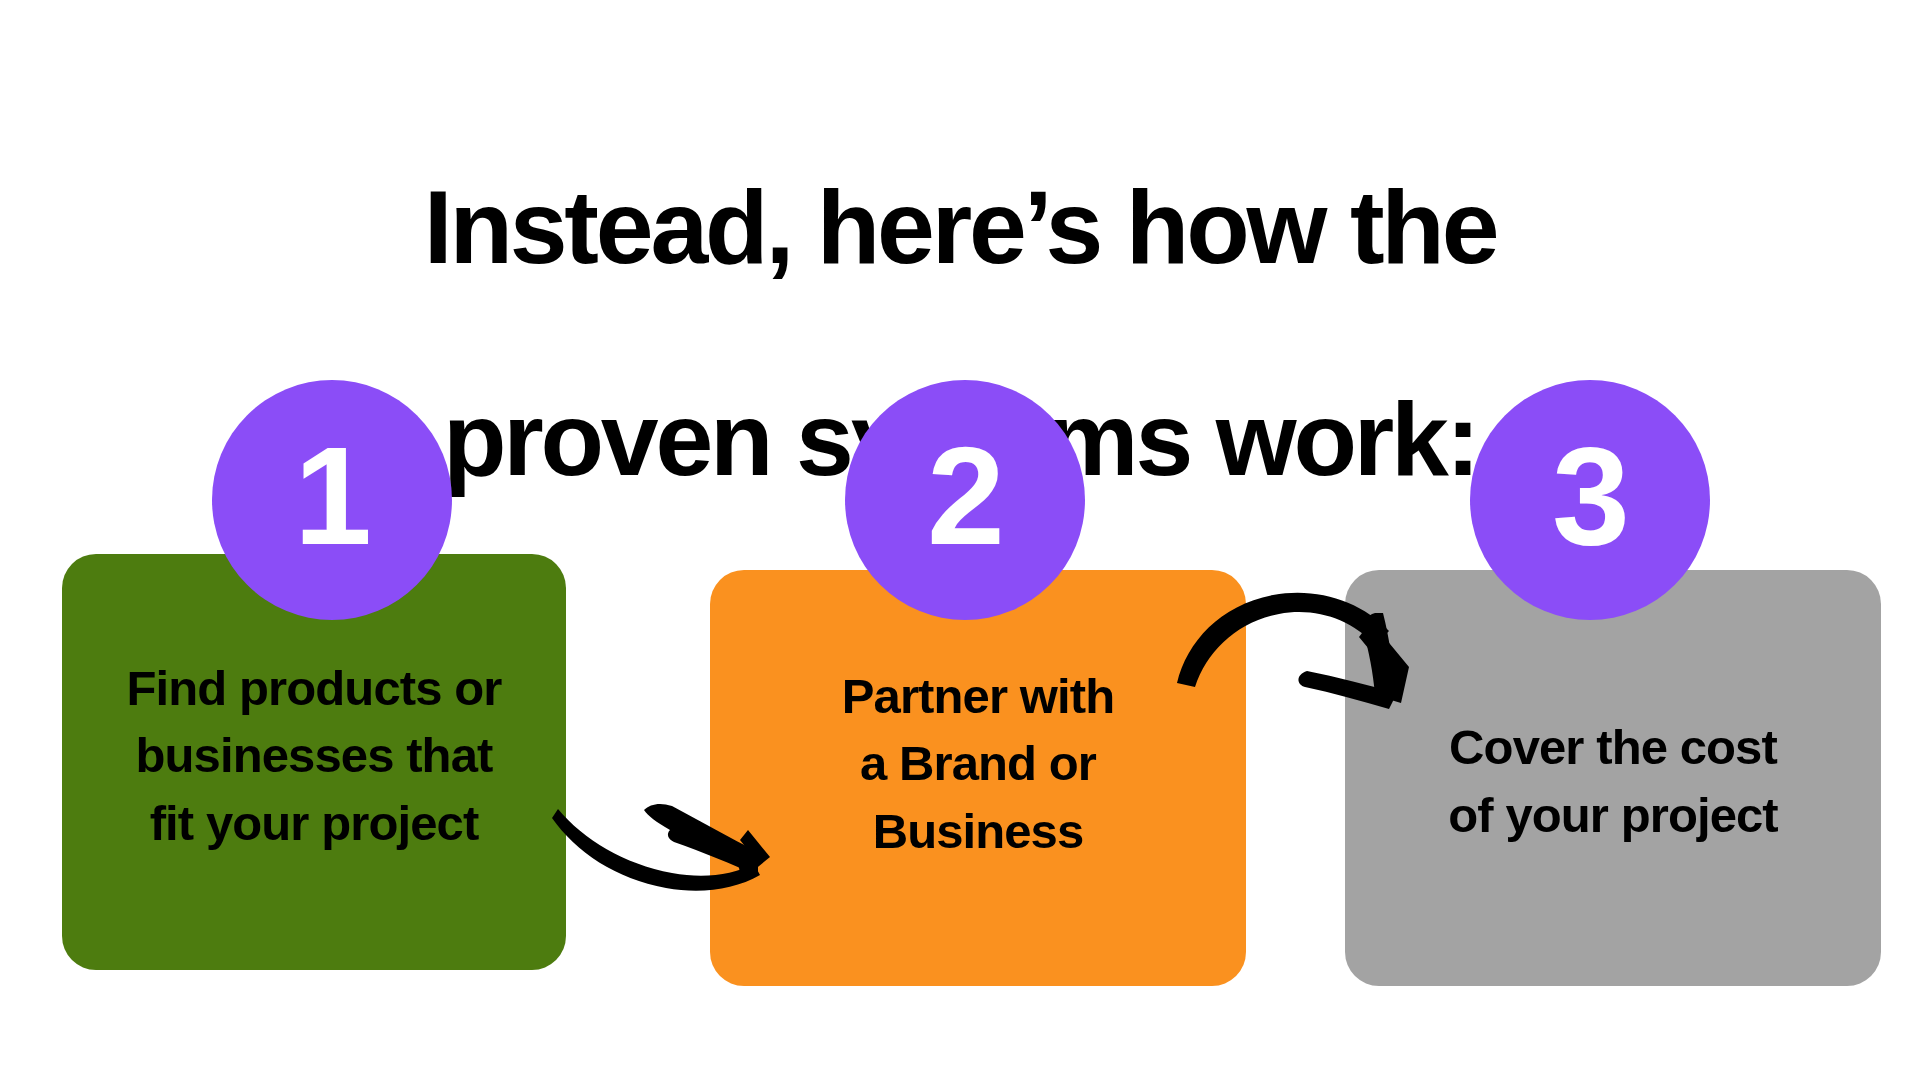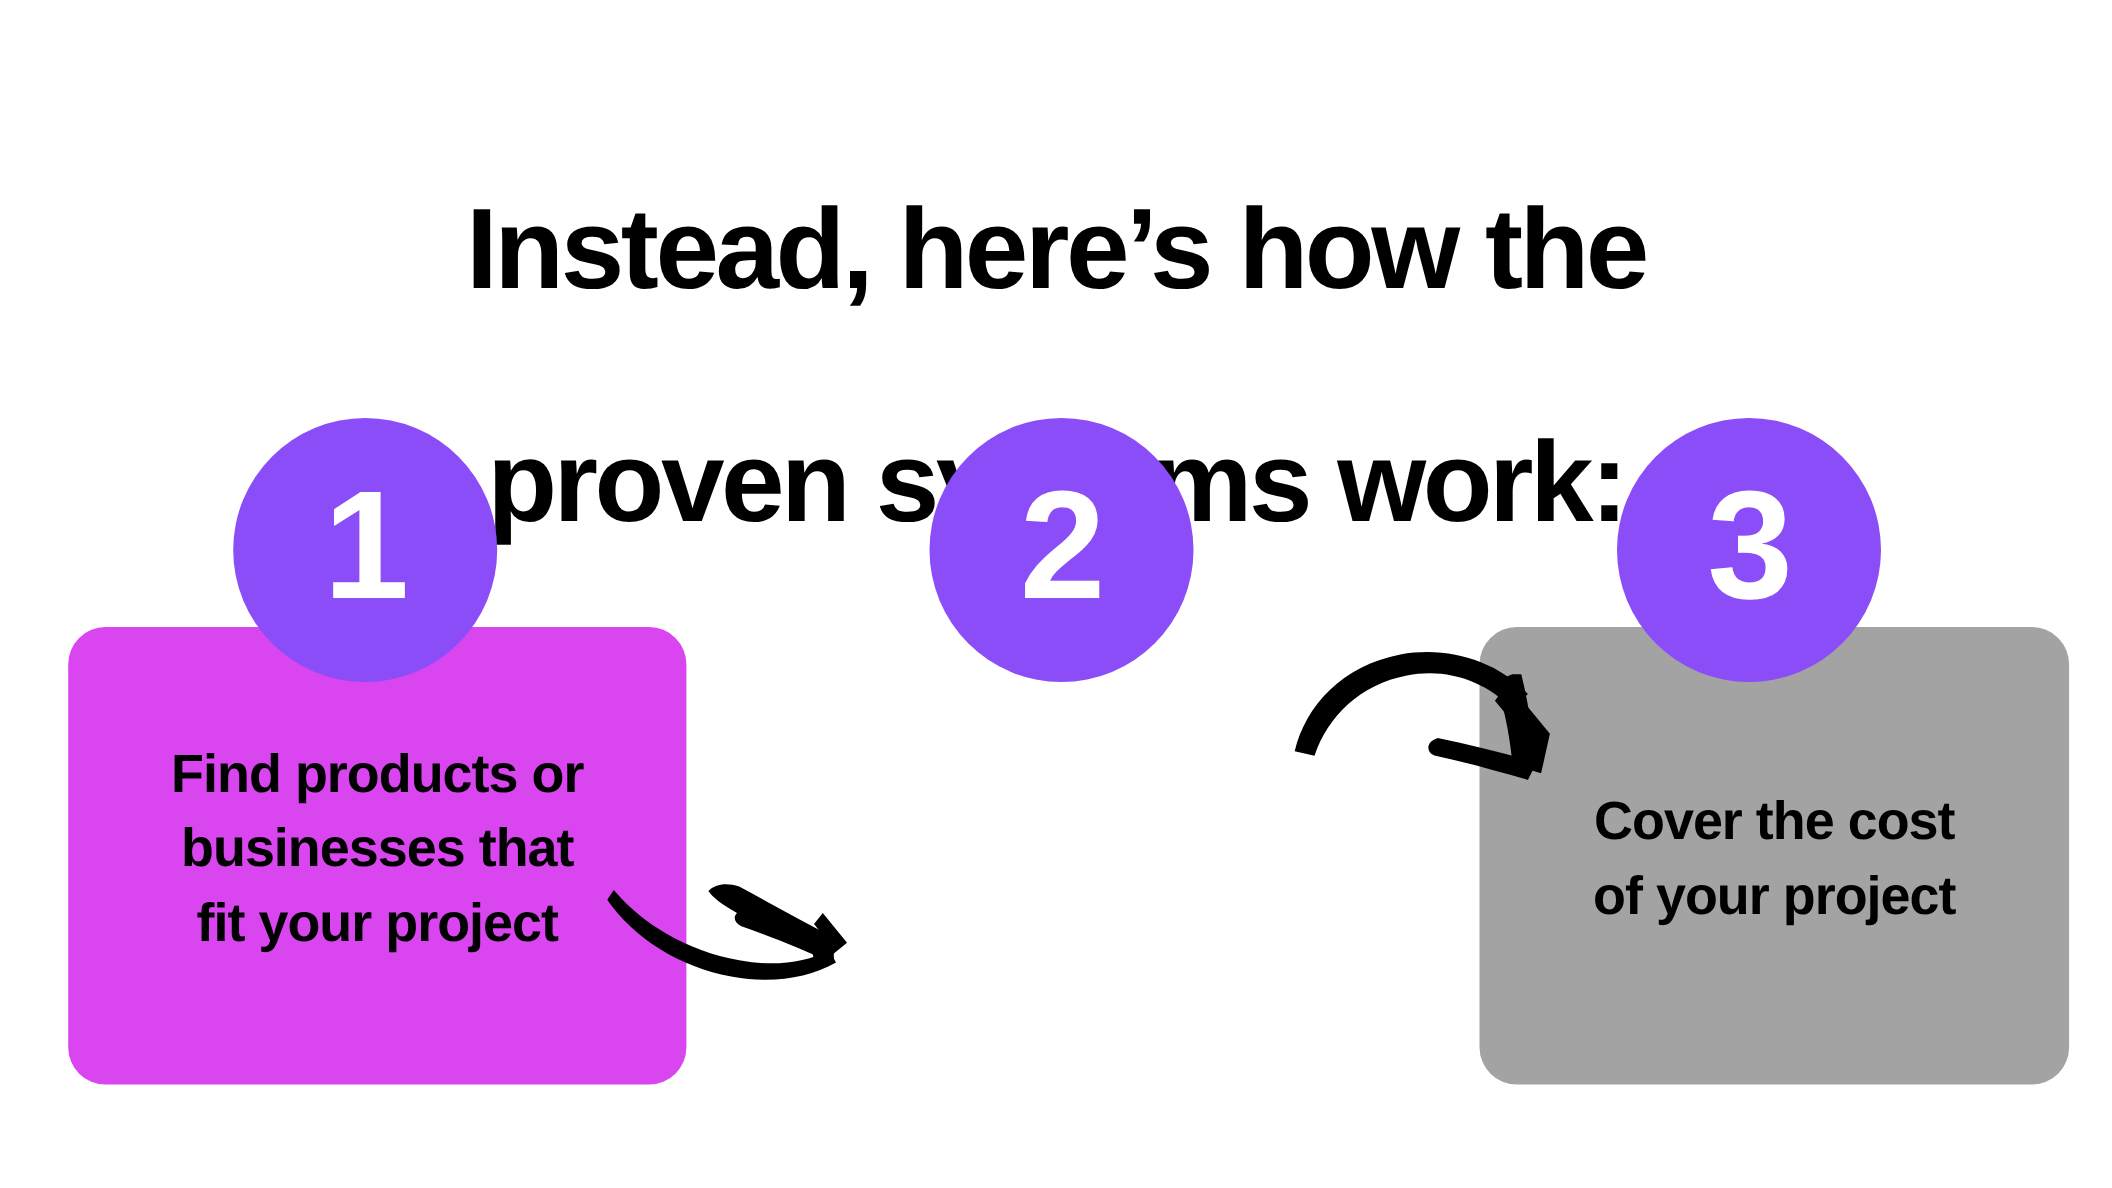--- a/index.html
+++ b/index.html
@@ -58,24 +58,24 @@
     font-size: 49px;
     line-height: 1.38;
     letter-spacing: -0.9px;
     text-align: center;
     white-space: pre-line;
     padding: 0 18px;
   }
 
   #card-1 {
     left: 62px;
-    top: 570px;
-    width: 562px;
+    top: 554px;
+    width: 504px;
     height: 416px;
-    background: #d946ef;
+    background: #4d7c0f;
   }
   #card-1 .card-text { transform: translateY(-6px); }
 
   #card-2 {
     left: 710px;
     top: 570px;
     width: 536px;
     height: 416px;
     background: #FA911F;
   }
@@ -144,20 +144,25 @@
     <span class="title-line">Instead, here’s how the</span>
     <span class="title-line">proven systems work:</span>
   </div>
 
   <div class="card" id="card-1">
     <div class="card-text">Find products or
 businesses that
 fit your project</div>
   </div>
 
+  <div class="card" id="card-2">
+    <div class="card-text">Partner with
+a Brand or
+Business</div>
+  </div>
 
   <div class="card" id="card-3">
     <div class="card-text">Cover the cost
 of your project</div>
   </div>
 
   <div class="badge" id="badge-1">
     <span class="badge-num">1</span>
   </div>
   <div class="badge" id="badge-2">

